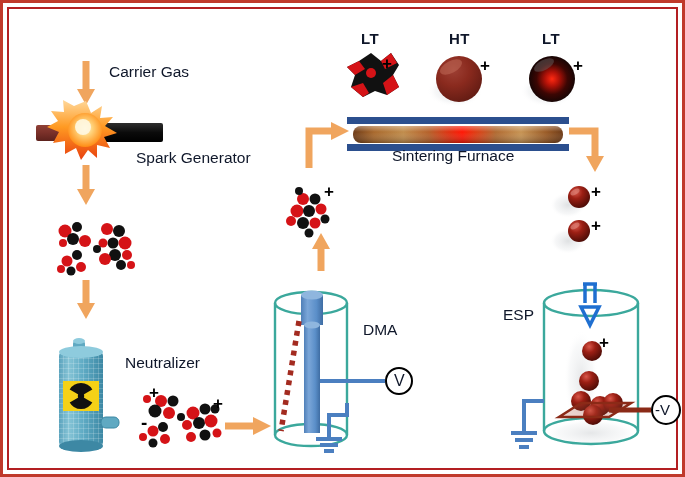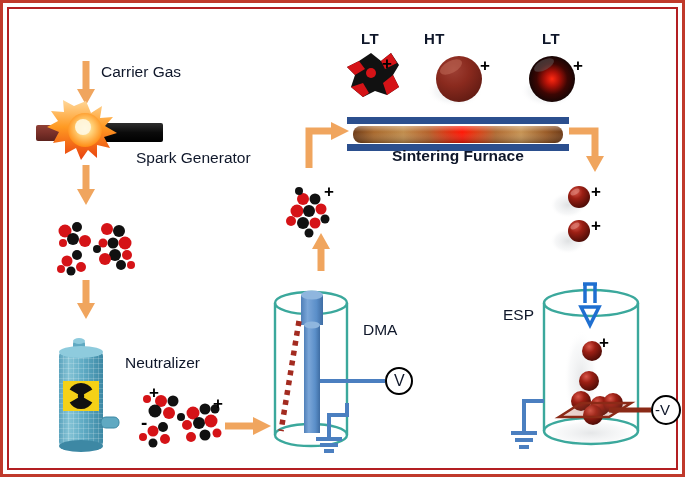--- a/index.html
+++ b/index.html
@@ -317,34 +317,34 @@
       <circle cx="663" cy="407" r="14" fill="#ffffff" stroke="#000000" stroke-width="2"></circle>
       <g>
         <path d="M541,398 L521,398 L521,430" stroke="#4b7fc0" stroke-width="4" fill="none" stroke-linejoin="miter"></path>
         <path d="M508,430 L534,430" stroke="#4b7fc0" stroke-width="4"></path>
         <path d="M512,437 L530,437" stroke="#4b7fc0" stroke-width="4"></path>
         <path d="M516,444 L526,444" stroke="#4b7fc0" stroke-width="4"></path>
       </g>
     </g>
   </svg>
 
-  <div class="lbl t16" style="left:98px;top:60px;">Carrier Gas</div>
+  <div class="lbl t16" style="left:106px;top:60px;">Carrier Gas</div>
 
   <div class="lbl t16" style="left:133px;top:146px;">Spark Generator</div>
 
   <div class="lbl t16" style="left:122px;top:351px;">Neutralizer</div>
 
   <div class="lbl t16" style="left:360px;top:318px;">DMA</div>
 
   <div class="lbl t16" style="left:500px;top:303px;">ESP</div>
 
-  <div class="lbl t16" style="left:389px;top:144px;font-weight:bold;">Sintering Furnace</div>
+  <div class="lbl t16" style="left:389px;top:144px;">Sintering Furnace</div>
 
   <div class="lbl bold14" style="left:358px;top:27px;">LT</div>
-  <div class="lbl bold14" style="left:421px;top:27px;text-align:right;">HT</div>
+  <div class="lbl bold14" style="left:446px;top:27px;text-align:right;">HT</div>
   <div class="lbl bold14" style="left:539px;top:27px;">LT</div>
 
   <div class="sign" style="left:379px;top:52px;">+</div>
   <div class="sign" style="left:477px;top:54px;">+</div>
   <div class="sign" style="left:570px;top:54px;">+</div>
 
   <div class="sign" style="left:321px;top:180px;">+</div>
 
   <div class="sign" style="left:588px;top:180px;">+</div>
   <div class="sign" style="left:588px;top:214px;">+</div>

